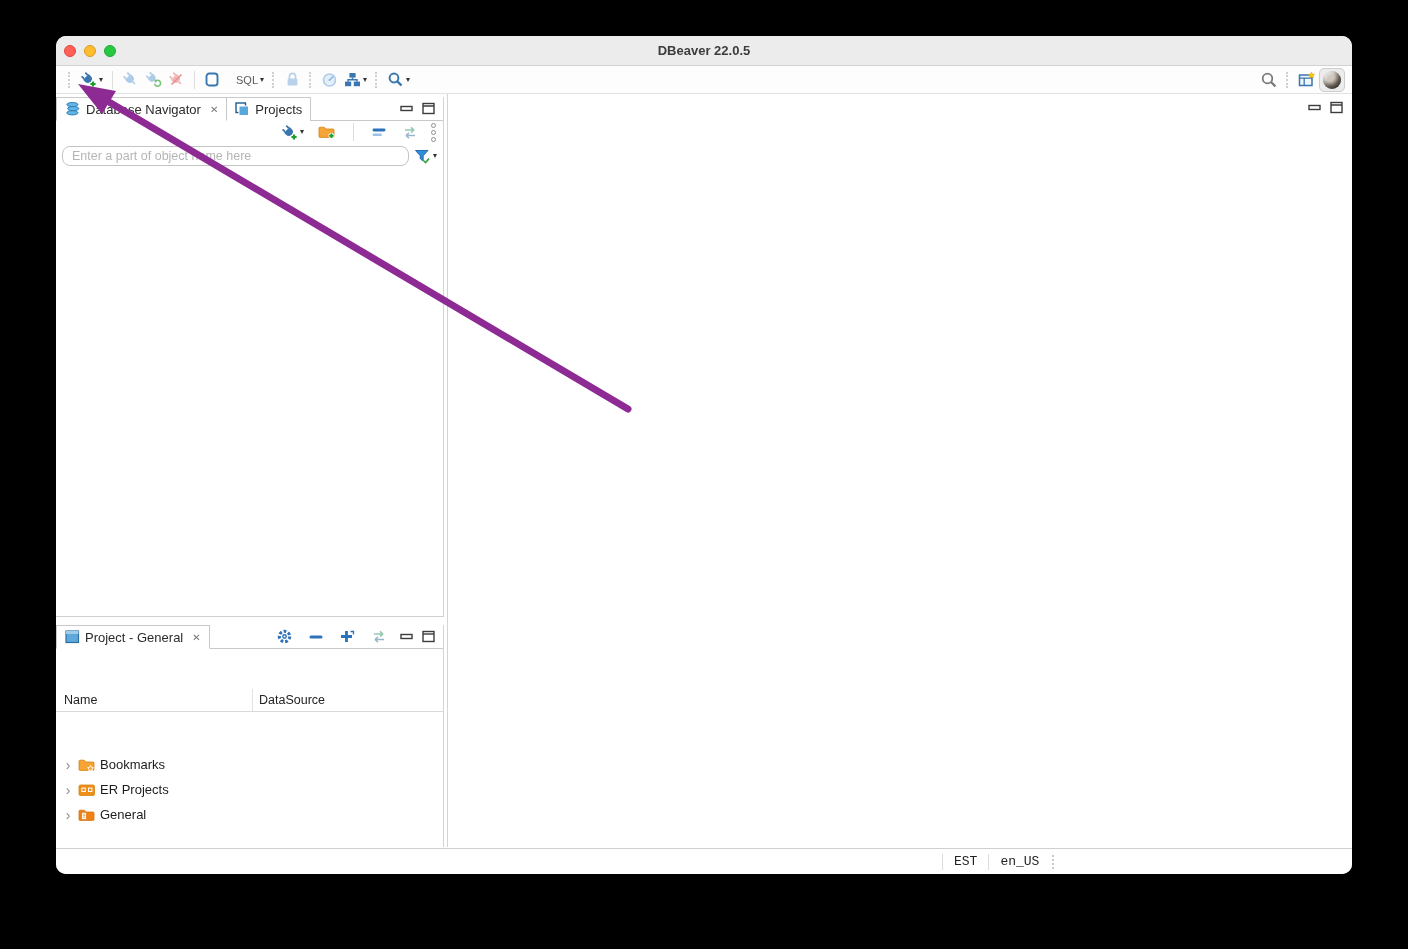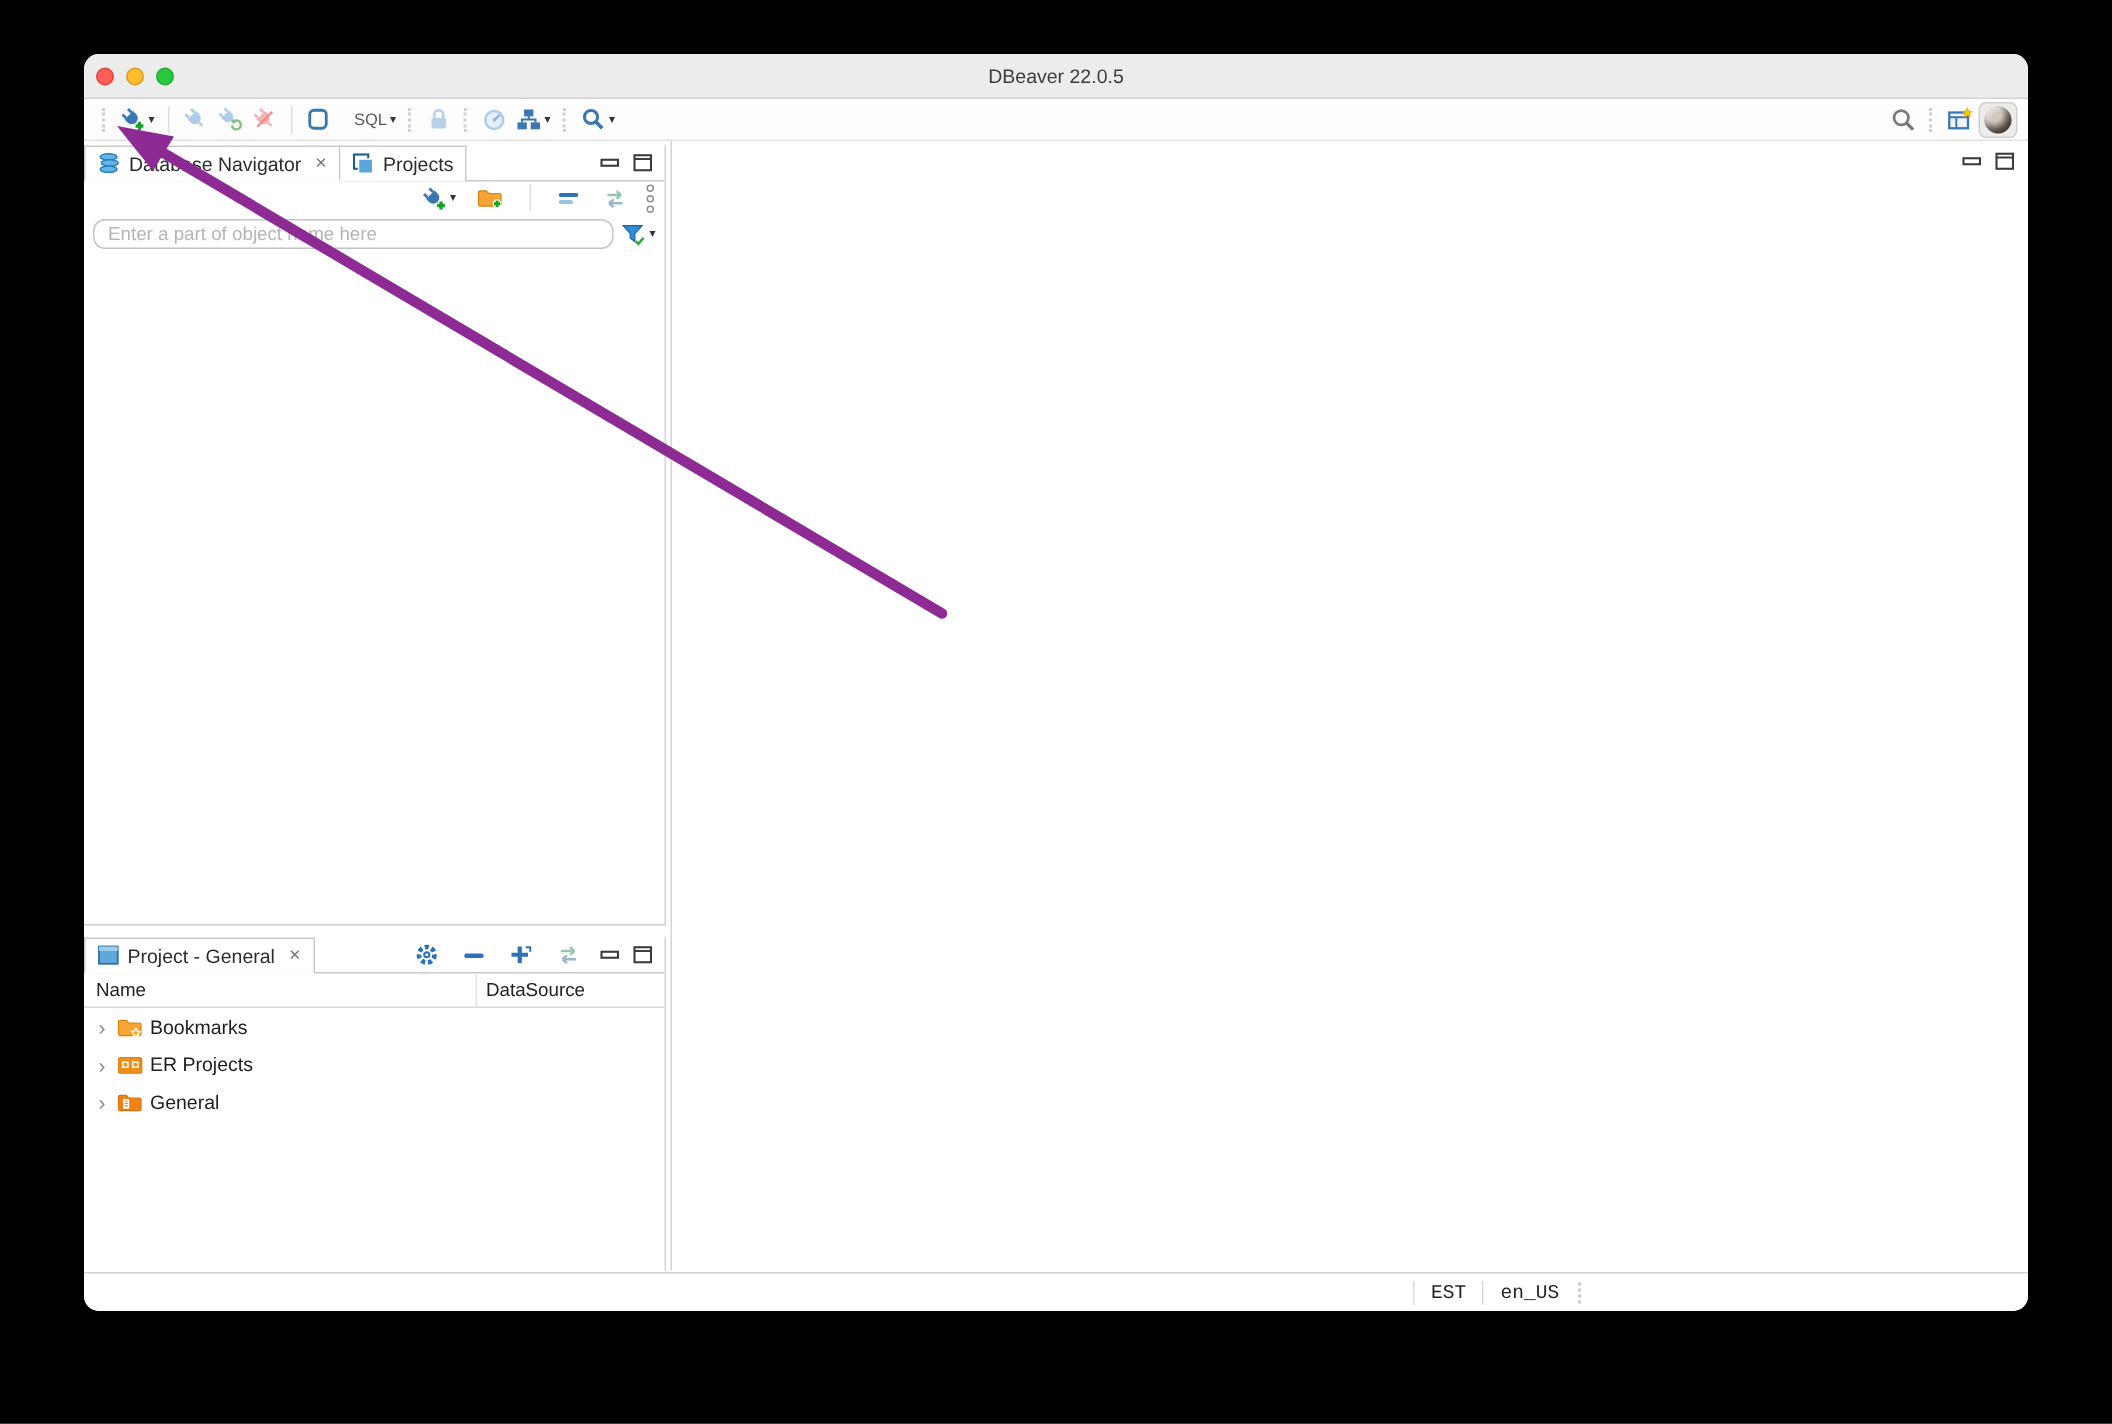--- a/index.html
+++ b/index.html
@@ -12,21 +12,21 @@
 
   
   .titlebar { height:30px; background:#ececec; border-bottom:1px solid #d2d2d2;
               position:relative; flex:0 0 auto; }
   .traffic { position:absolute; left:8px; top:9px; display:flex; gap:8px; }
   .traffic span { width:12px; height:12px; border-radius:50%; display:block; }
   .tl-red   { background:#ff5f57; border:1px solid #e0443e; }
   .tl-yel   { background:#febc2e; border:1px solid #d89e24; }
   .tl-grn   { background:#28c840; border:1px solid #1faa33; }
   .title { position:absolute; left:0; right:0; top:0; height:20px; line-height:30px;
-           text-align:center; font-size:13px; font-weight:normal; color:#3c3c3c; }
+           text-align:center; font-size:13px; font-weight:bold; color:#3c3c3c; }
 
   
   .main-toolbar { height:28px; flex:0 0 auto; display:flex; align-items:center;
                   background:#fdfdfd; border-bottom:1px solid #e2e2e2; padding:0 7px; }
   .tb-btn { display:flex; align-items:center; gap:2px; padding:2px 3px; border-radius:3px; }
   .caret { font-size:8px; color:#333; line-height:1; }
   .sep-dots { width:4px; height:16px; border-left:2px dotted #cfcfcf; margin:0 5px; }
   .sep-line { width:1px; height:18px; background:#ddd; margin:0 6px; }
   .sql-text { font-size:11px; color:#5a5a5a; margin-left:14px; }
   .tb-spacer { flex:1; }
@@ -37,21 +37,21 @@
             box-shadow:inset -2px -3px 4px rgba(0,0,0,.45), inset 2px 2px 3px rgba(255,255,255,.5); }
 
   
   .workspace { flex:1; position:relative; background:#fff; }
 
   .left-col { position:absolute; left:0; top:3px; bottom:1px; width:388px; }
 
   .panel { position:absolute; left:0; right:0; background:#fff;
            border-right:1px solid #d4d4d4; display:flex; flex-direction:column; }
   .nav-panel  { top:0; height:520px; border-bottom:1px solid #cfcfcf; }
-  .proj-panel { top:528px; bottom:0; }
+  .proj-panel { top:528px; bottom:0;gap:40px; }
 
   .tab-row { height:24px; display:flex; align-items:stretch;
              border-bottom:1px solid #c9c9c9; flex:0 0 auto; }
   .tab { display:flex; align-items:center; gap:5px; padding:0 8px; font-size:13px;
          color:#2b2b2b; border:1px solid #c9c9c9; border-bottom:none; background:#fff;
          margin-bottom:-1px; position:relative; }
   .tab.selected { border-bottom:1px solid #fff; }
   .tab + .tab { border-left:none; }
   .tab-close { font-size:10px; color:#777; margin-left:4px; }
   .tab-row .row-tools { margin-left:auto; display:flex; align-items:center; gap:9px; padding-right:8px; }
@@ -64,21 +64,21 @@
   .search-input { flex:1; height:20px; border:1px solid #c4c4c4; border-radius:8px;
                   padding:0 9px; font-size:12.5px; color:#333; outline:none; background:#fff;
                   font-family:"Liberation Sans", sans-serif; }
   .search-input::placeholder { color:#b5b5b5; }
   .filter-btn { display:flex; align-items:center; gap:2px; }
   .tree-area { flex:1; }
 
   
   .hdr-row { height:23px; display:flex; align-items:center; border-bottom:1px solid #d9d9d9;
              font-size:12.5px; color:#222; flex:0 0 auto; }
-  .col-name { width:262px; padding-left:8px; border-right:1px solid #e2e2e2; height:100%;
+  .col-name { width:197px; padding-left:8px; border-right:1px solid #e2e2e2; height:100%;
               display:flex; align-items:center; }
   .col-ds   { flex:1; padding-left:6px; height:100%; display:flex; align-items:center; }
   .tree-rows { flex:1; }
   .tree-row { height:25px; display:flex; align-items:center; padding-left:6px; gap:4px;
               font-size:13px; color:#1d1d1d; }
   .tree-chevron { width:12px; color:#8a8a8a; font-size:14px; line-height:1; text-align:center; }
 
   
   .dots-menu { display:flex; flex-direction:column; gap:2px; align-items:center; padding:1px; }
   .dots-menu i { width:5px; height:5px; border:1.3px solid #8f8f8f; border-radius:50%;

